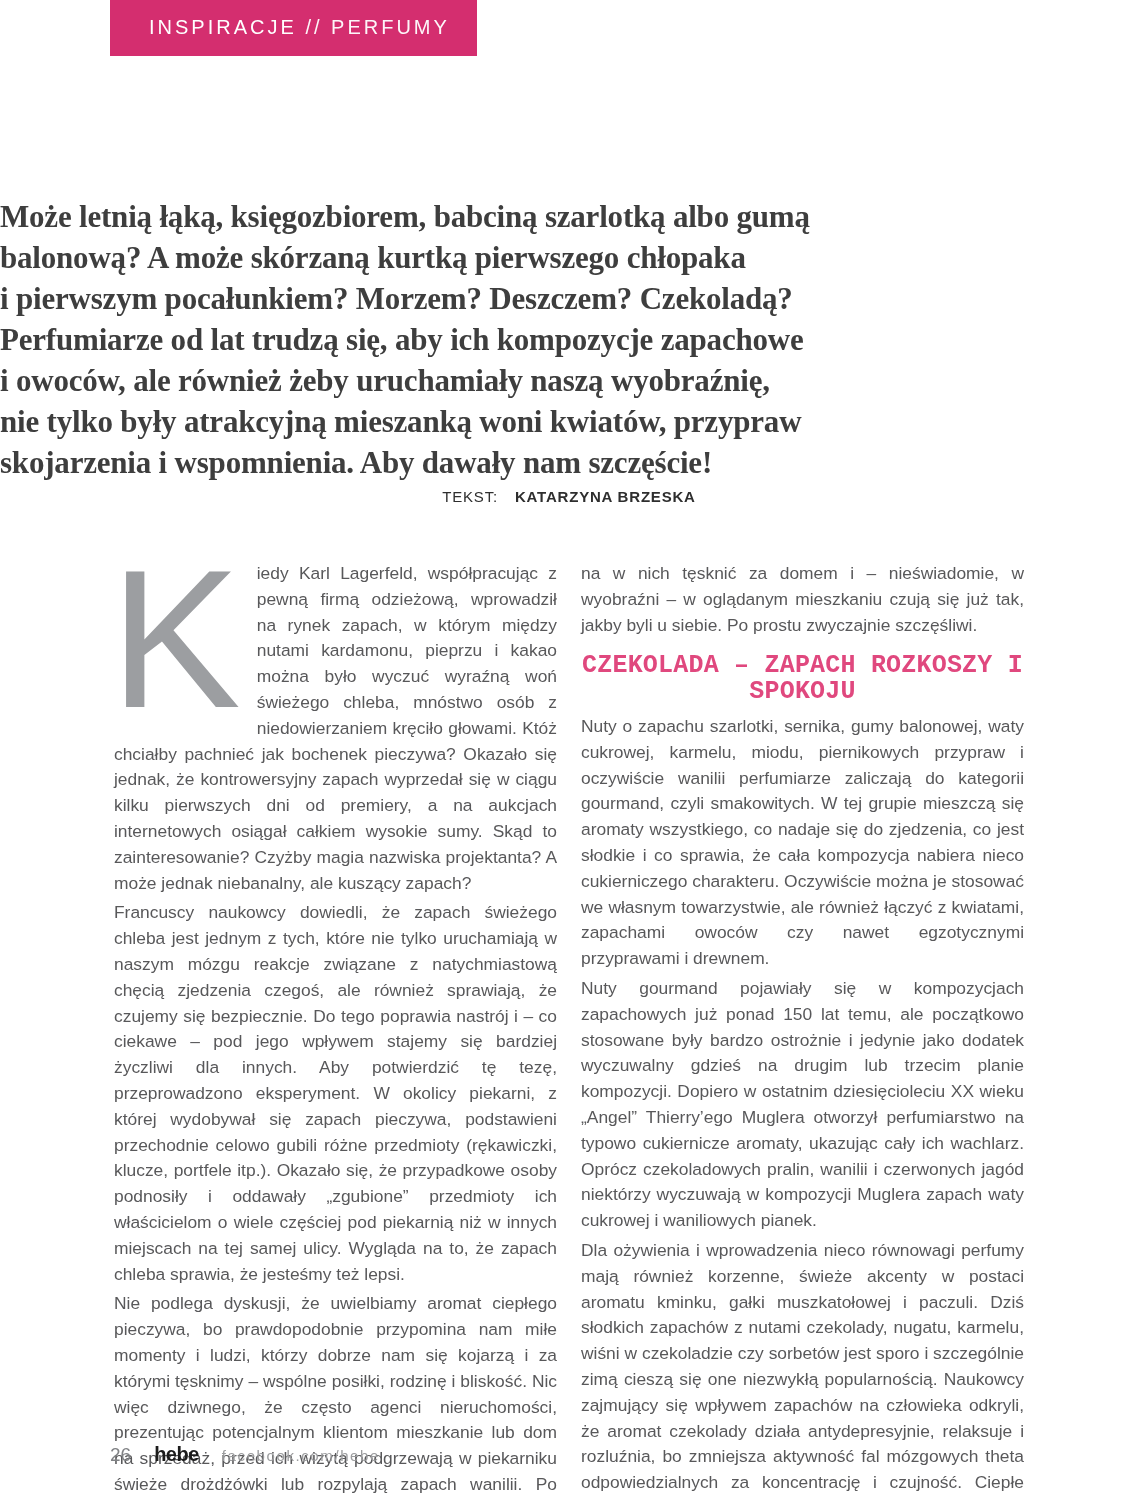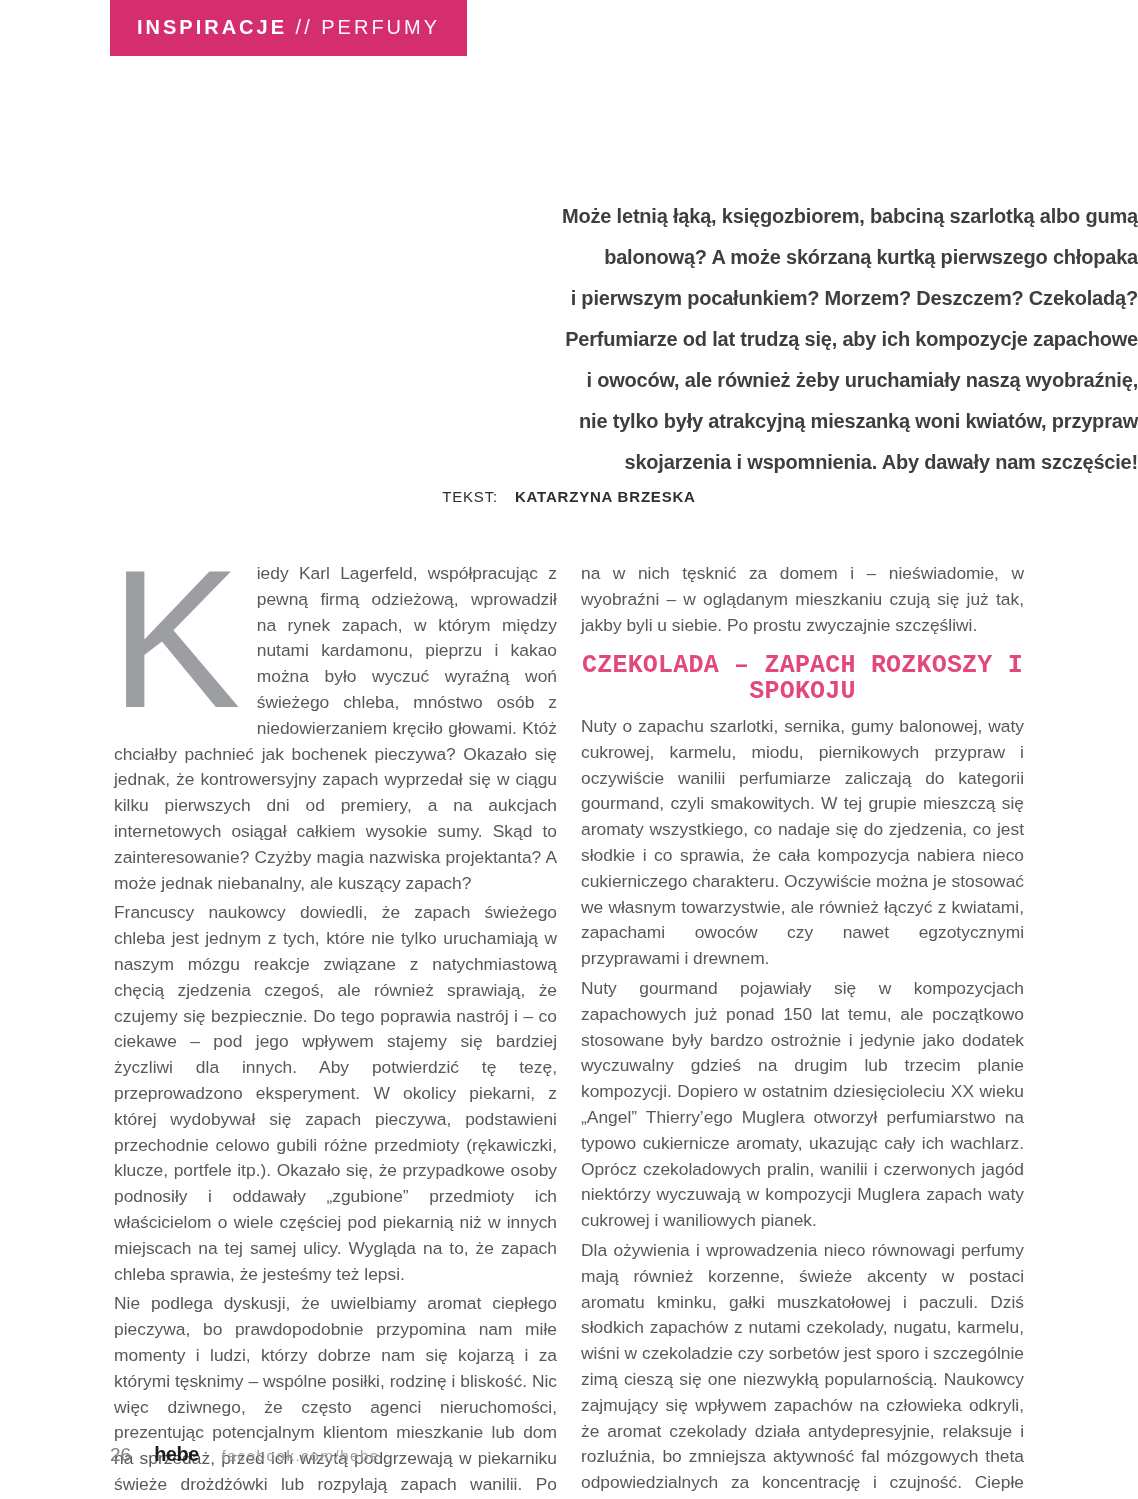--- a/index.html
+++ b/index.html
@@ -13,32 +13,33 @@
   
   .badge {
     position:absolute; left:110px; top:0;
     background:#d42e6f;
     color:#ffffff;
     padding:16px 27px 17px 27px;
     font-size:20px;
     letter-spacing:3px;
     white-space:nowrap;
   }
-  .badge .b-bold { font-weight:bold; }
+  .badge .b-bold { font-weight:normal;margin-left:12px; }
   .badge .b-rest { font-weight:normal; opacity:0.96; }
 
   
   .intro {
     position:absolute; top:196px; left:0; width:100%;
-    text-align:right;
+    text-align:left;
     color:#3e3e3e;
-    font-size:20px;
+    font-size:31px;
     line-height:41px;
     font-weight:bold;
     letter-spacing:-0.2px;
+    font-family:Liberation Serif, serif;
   }
   .byline {
     position:absolute; top:488px; left:0; width:100%;
     text-align:center;
     color:#2e2e2e;
     font-size:15px;
     letter-spacing:0.8px;
   }
   .byline .by-author { font-weight:bold;margin-left:12px; }
 

